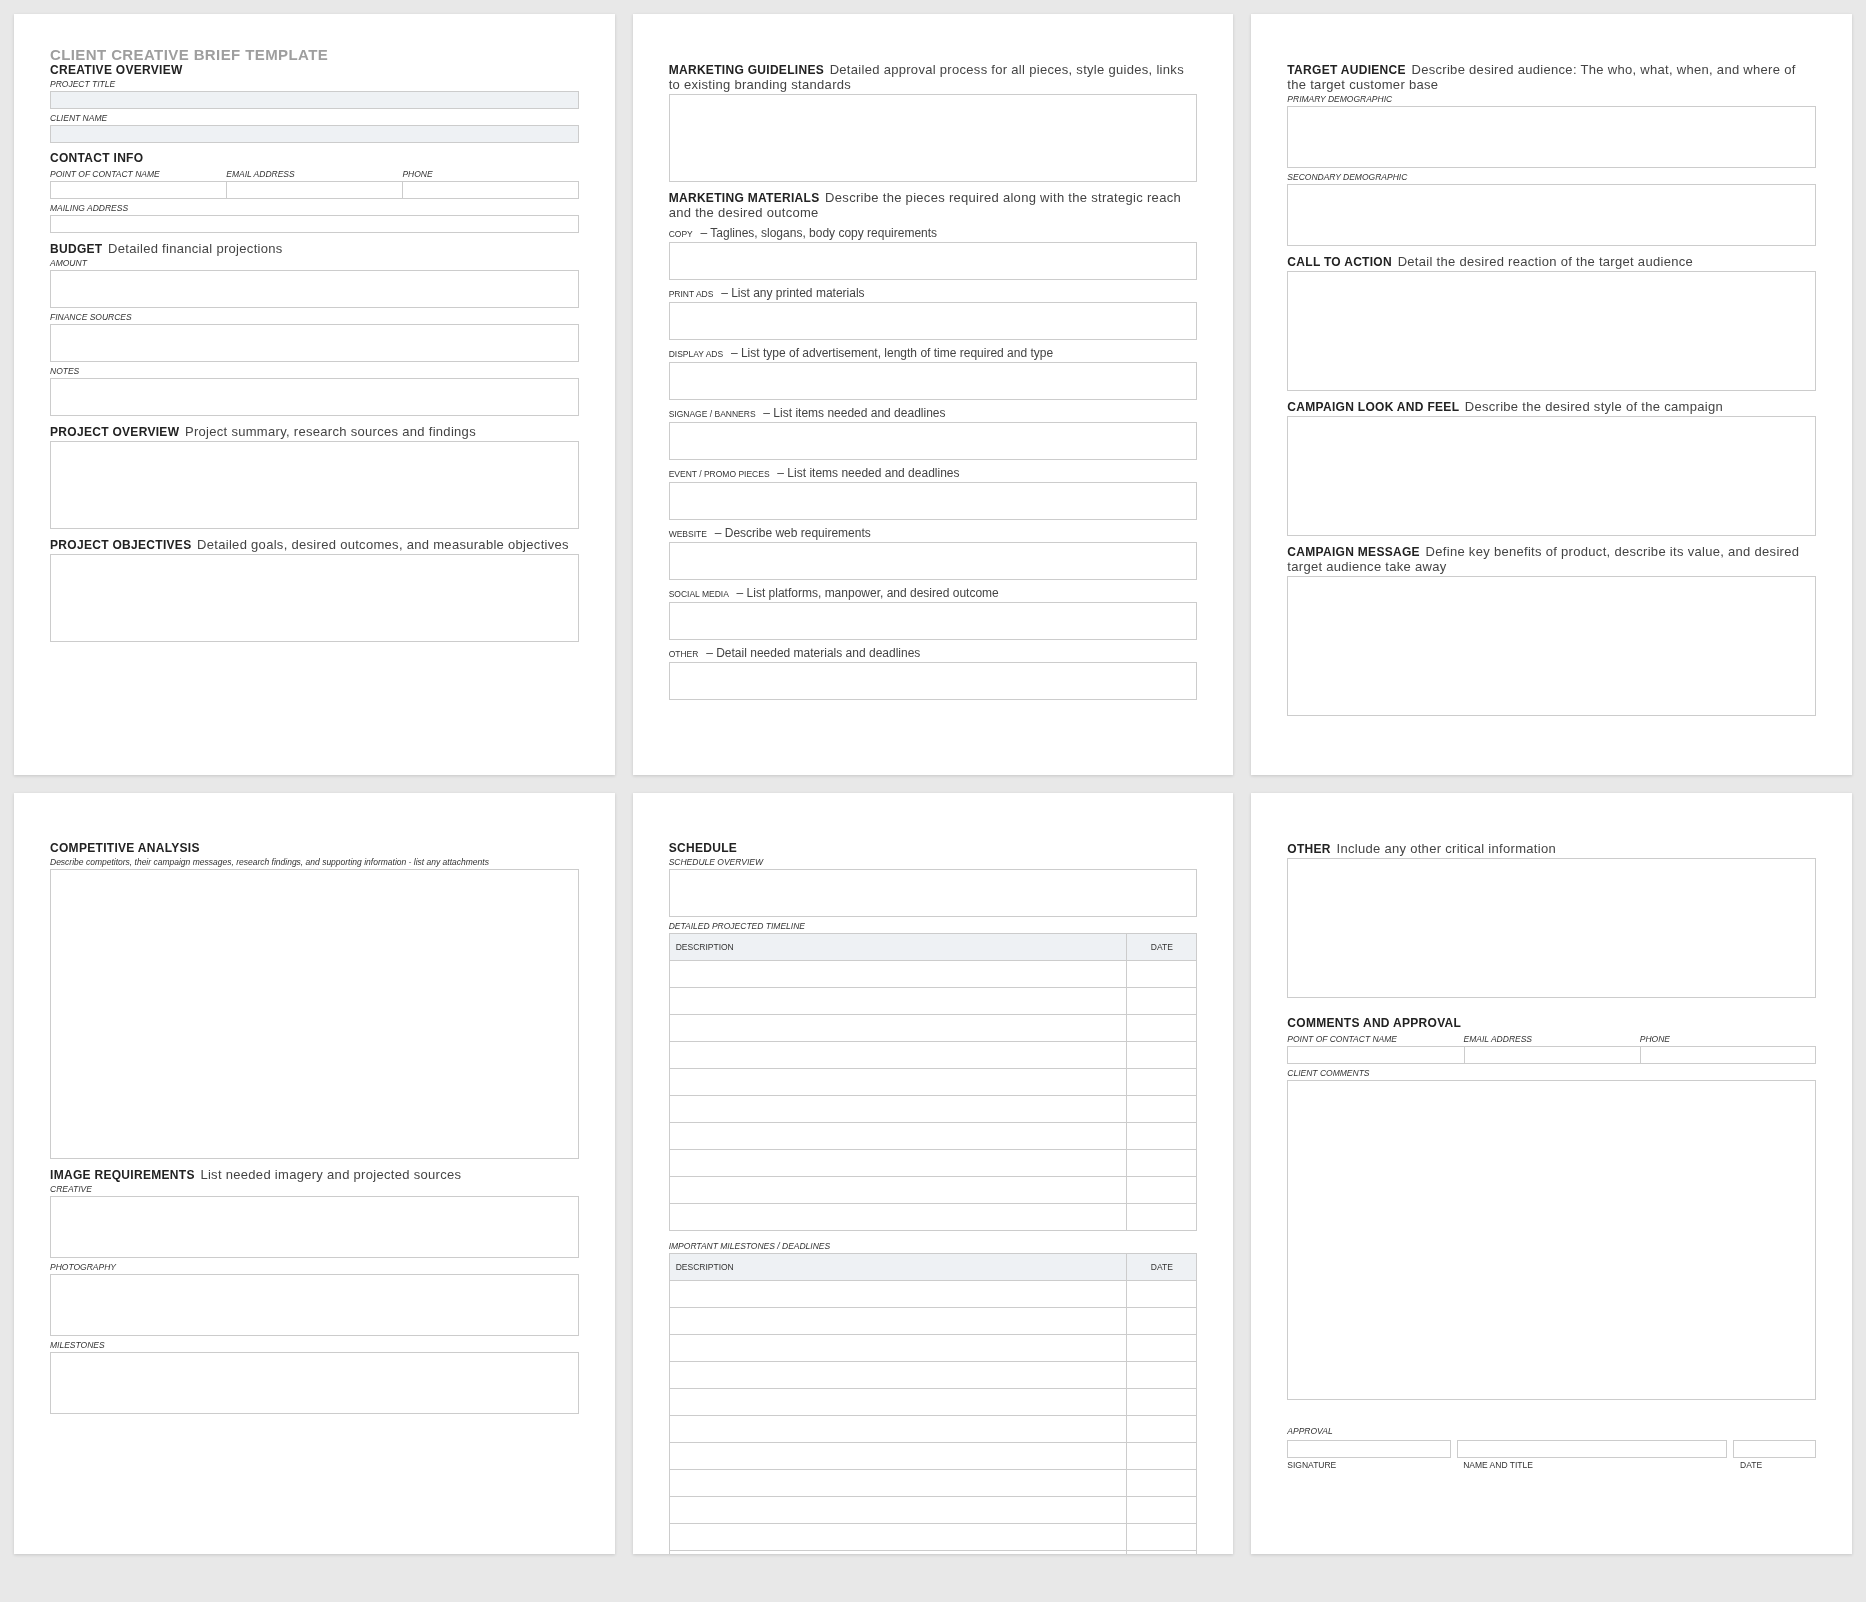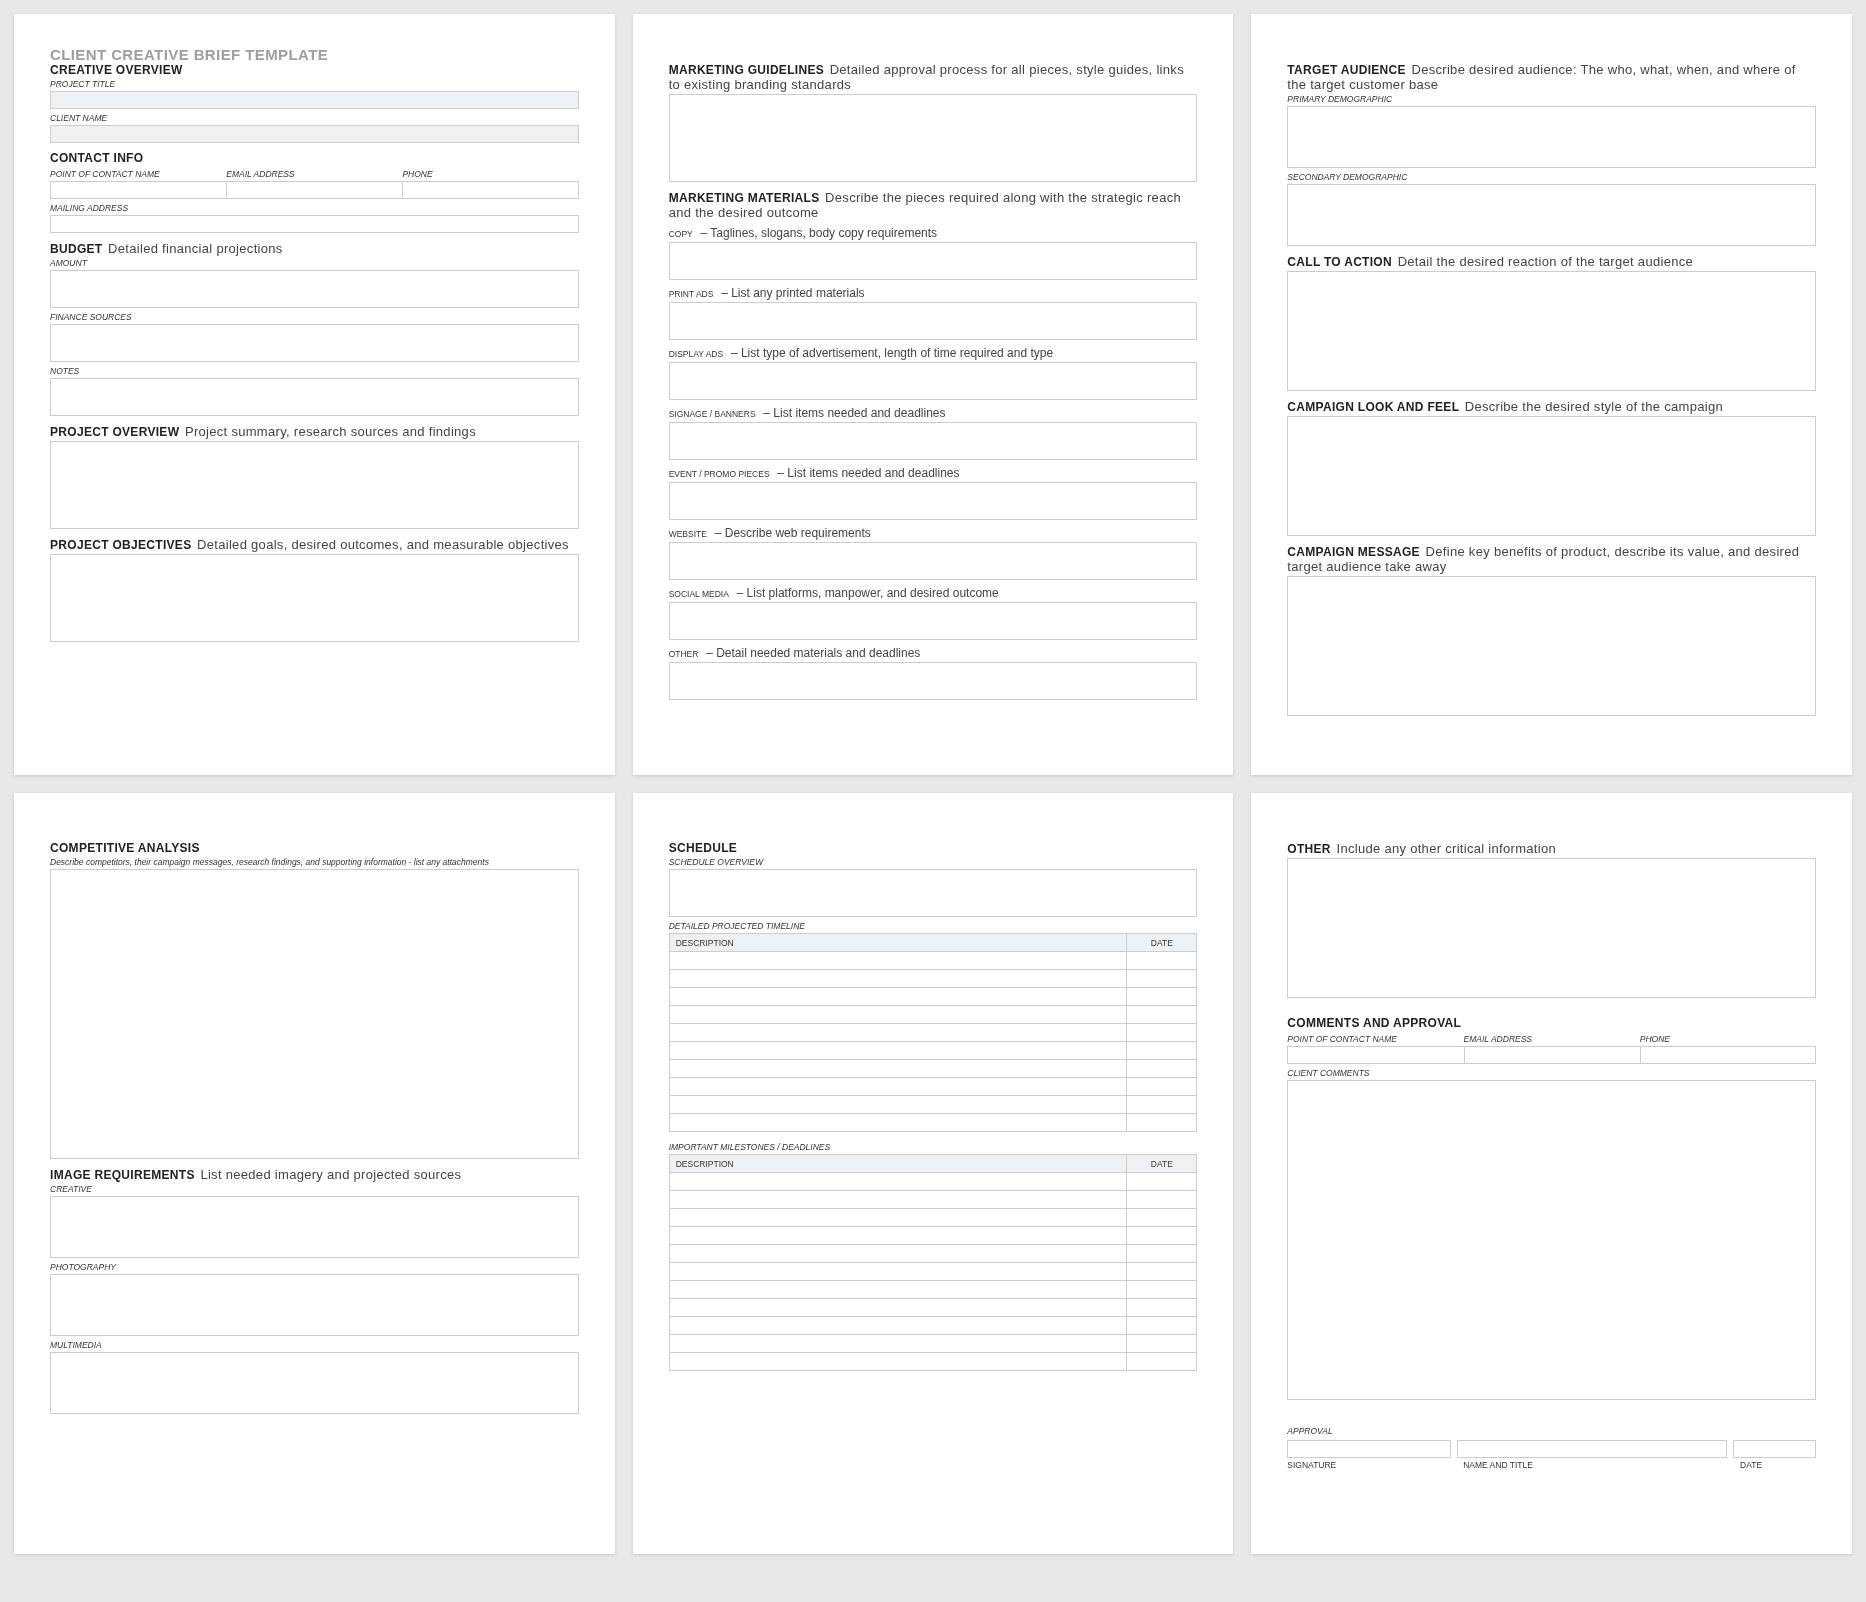--- a/index.html
+++ b/index.html
@@ -92,21 +92,21 @@
     width: 100%;
     border-collapse: collapse;
     margin-top: 2px;
   }
   table.tbl th, table.tbl td {
     border: 1px solid #ccc;
     font-size: 8.5px;
     font-weight: normal;
     text-align: left;
     padding: 3px 6px;
-    height: 18px;
+    height: 27px;
   }
   table.tbl th {
     background: #eef1f4;
     color: #333;
   }
   table.tbl th.date, table.tbl td.date {
     width: 70px;
     text-align: center;
   }
   .spacer { height: 8px; }
@@ -281,21 +281,21 @@
     <div class="field h180"></div>
 
     <div class="section-title">
       <span>IMAGE REQUIREMENTS</span>
       <span class="sub-desc">List needed imagery and projected sources</span>
     </div>
     <div class="label label-top">CREATIVE</div>
     <div class="field h50"></div>
     <div class="label">PHOTOGRAPHY</div>
     <div class="field h50"></div>
-    <div class="label">MULTIMEDIA</div>
+    <div class="label">MILESTONES</div>
     <div class="field h50"></div>
   </div>
 
   <div class="page">
     <div class="spacer"></div>
     <div class="section-title">SCHEDULE</div>
     <div class="label label-top">SCHEDULE OVERVIEW</div>
     <div class="field h40"></div>
 
     <div class="label">DETAILED PROJECTED TIMELINE</div>

